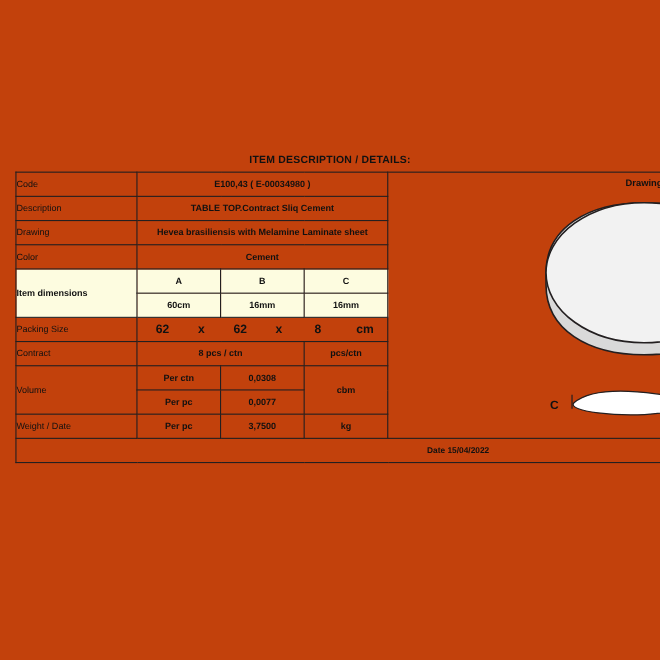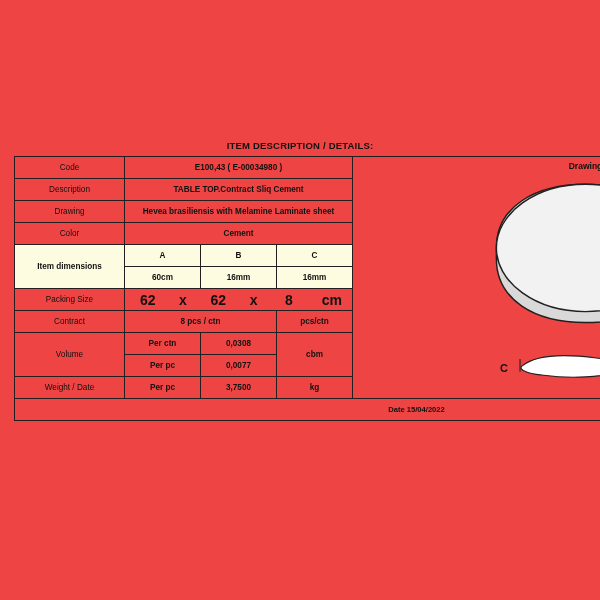--- a/index.html
+++ b/index.html
@@ -7,21 +7,21 @@
     padding: 0;
     width: 600px;
     height: 600px;
     background: #ffffff;
     font-family: "Liberation Sans", sans-serif;
   }
   .page {
     position: relative;
     width: 600px;
     height: 600px;
-    background: #ef4444;
+    background: #c2410c;
   }
   .sheet {
     position: absolute;
     left: 14px;
     top: 140px;
     width: 572px;
   }
   .title {
     text-align: center;
     font-size: 9.5px;
@@ -39,21 +39,21 @@
   }
   table.spec td {
     border: 1px solid #231f20;
     padding: 0;
     height: 21px;
     vertical-align: middle;
   }
   .lbl {
     padding-left: 5px;
     font-size: 8.2px;
-    text-align: center;
+    text-align: left;
     margin-left: 20px;
   }
   .ctr {
     text-align: center;
     font-size: 8.2px;
     font-weight: bold;
   }
   .bold {
     font-weight: bold;
   }
@@ -78,21 +78,21 @@
     height: 16px;
   }
   .sub {
     border-collapse: collapse;
     width: 100%;
     table-layout: fixed;
   }
   .sub td {
     border: 1px solid #231f20;
     height: 21px;
-    font-size: 14px;
+    font-size: 11px;
     text-align: center;
   }
   .drawing-wrap {
     position: absolute;
     left: 0;
     top: 0;
     width: 100%;
     height: 100%;
   }
 </style>

